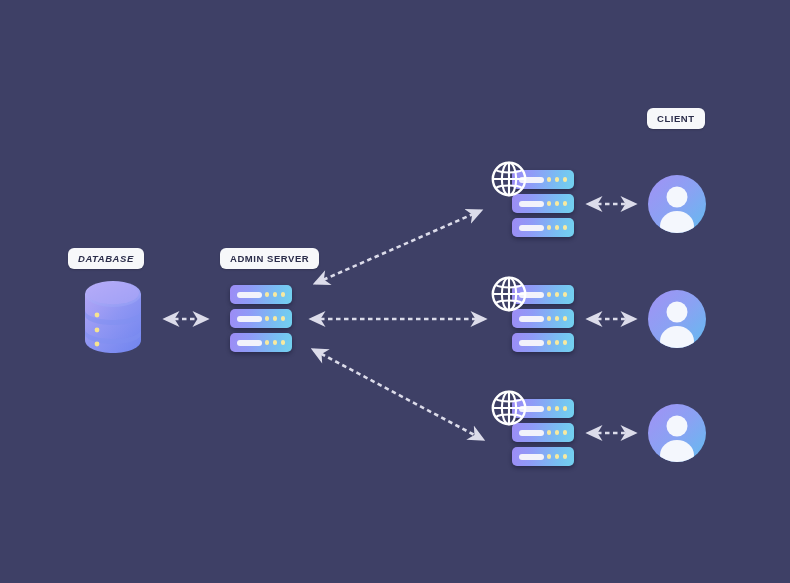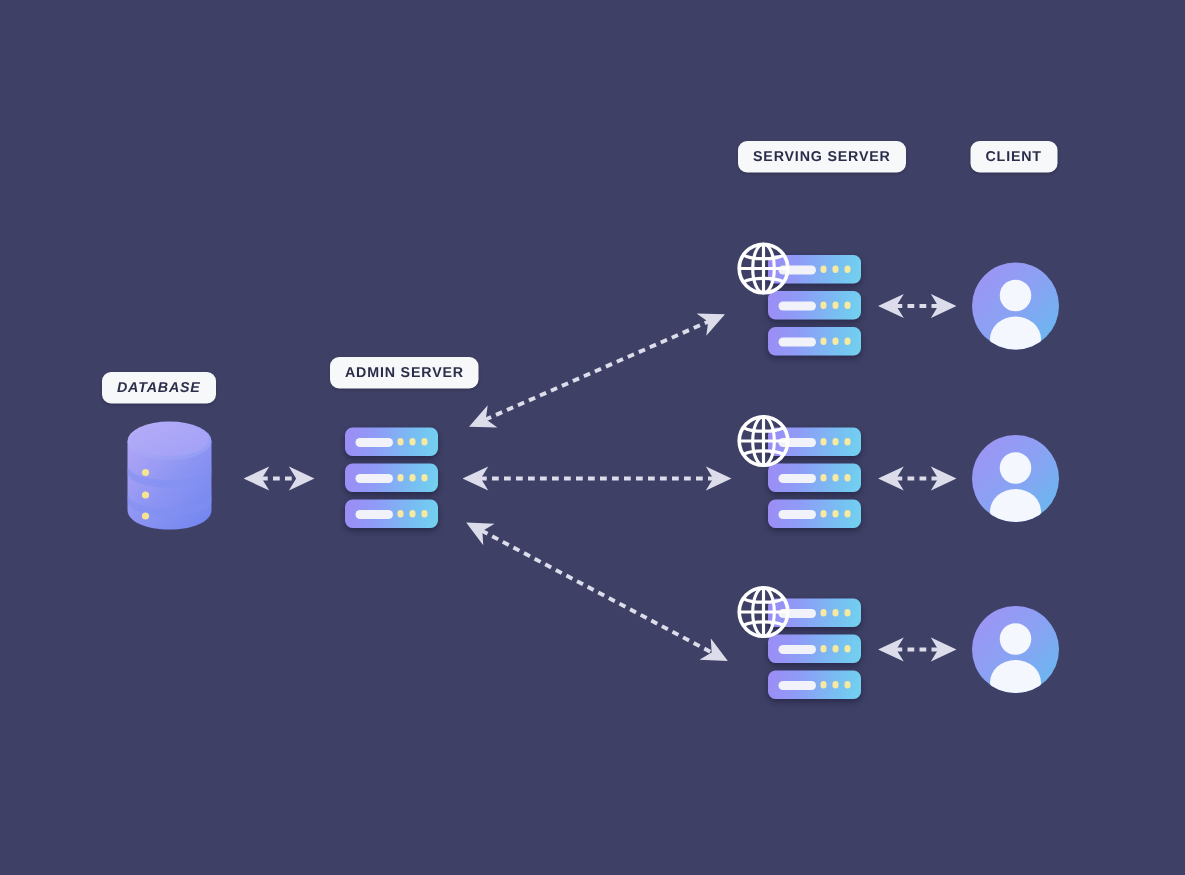--- a/index.html
+++ b/index.html
@@ -147,25 +147,24 @@
     <g>
       <line x1="589" y1="319" x2="634" y2="319" stroke="#dcdcea" stroke-width="2.6" stroke-dasharray="4.5,3.5" marker-start="url(#ahL)" marker-end="url(#ahR)"></line>
     </g>
     <g>
       <line x1="589" y1="433" x2="634" y2="433" stroke="#dcdcea" stroke-width="2.6" stroke-dasharray="4.5,3.5" marker-start="url(#ahL)" marker-end="url(#ahR)"></line>
     </g>
   </svg>
 
   <div class="pill" style="left:68px; top:248px;font-style:italic;">DATABASE</div>
 
-  <div class="pill" style="left:220px; top:238px;">ADMIN SERVER</div>
-
-  <div class="pill" style="left:492px; top:94px;">SERVING SERVER</div>
-
-  <div class="pill" style="left:647px; top:94px;">CLIENT</div>
+  <div class="pill" style="left:220px; top:248px;">ADMIN SERVER</div>
+
+
+  <div class="pill" style="left:647px; top:108px;">CLIENT</div>
 
   <div class="db-wrap" style="left:82px; top:278px;">
     <svg class="db-svg" viewBox="0 0 62 78" xmlns="http://www.w3.org/2000/svg">
       <defs>
         <linearGradient id="dbg" x1="0" y1="0" x2="1" y2="1">
           <stop offset="0%" stop-color="#b3a6f6"></stop>
           <stop offset="45%" stop-color="#8f96f3"></stop>
           <stop offset="100%" stop-color="#6f84ef"></stop>
         </linearGradient>
         <linearGradient id="dbtop" x1="0" y1="0" x2="1" y2="1">

